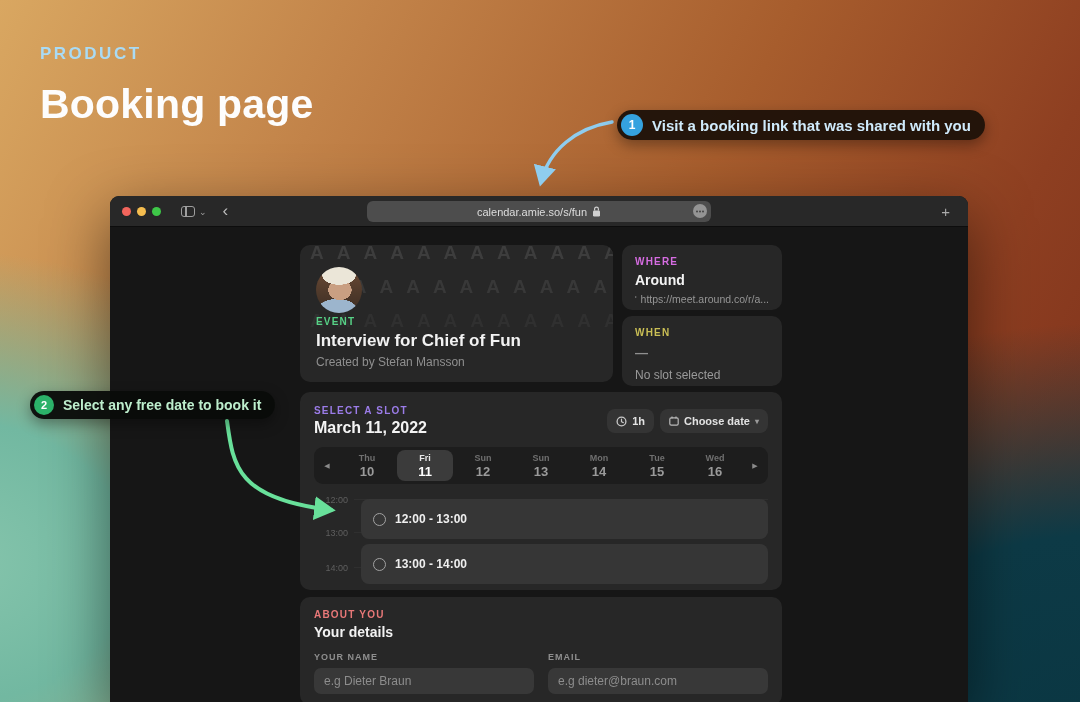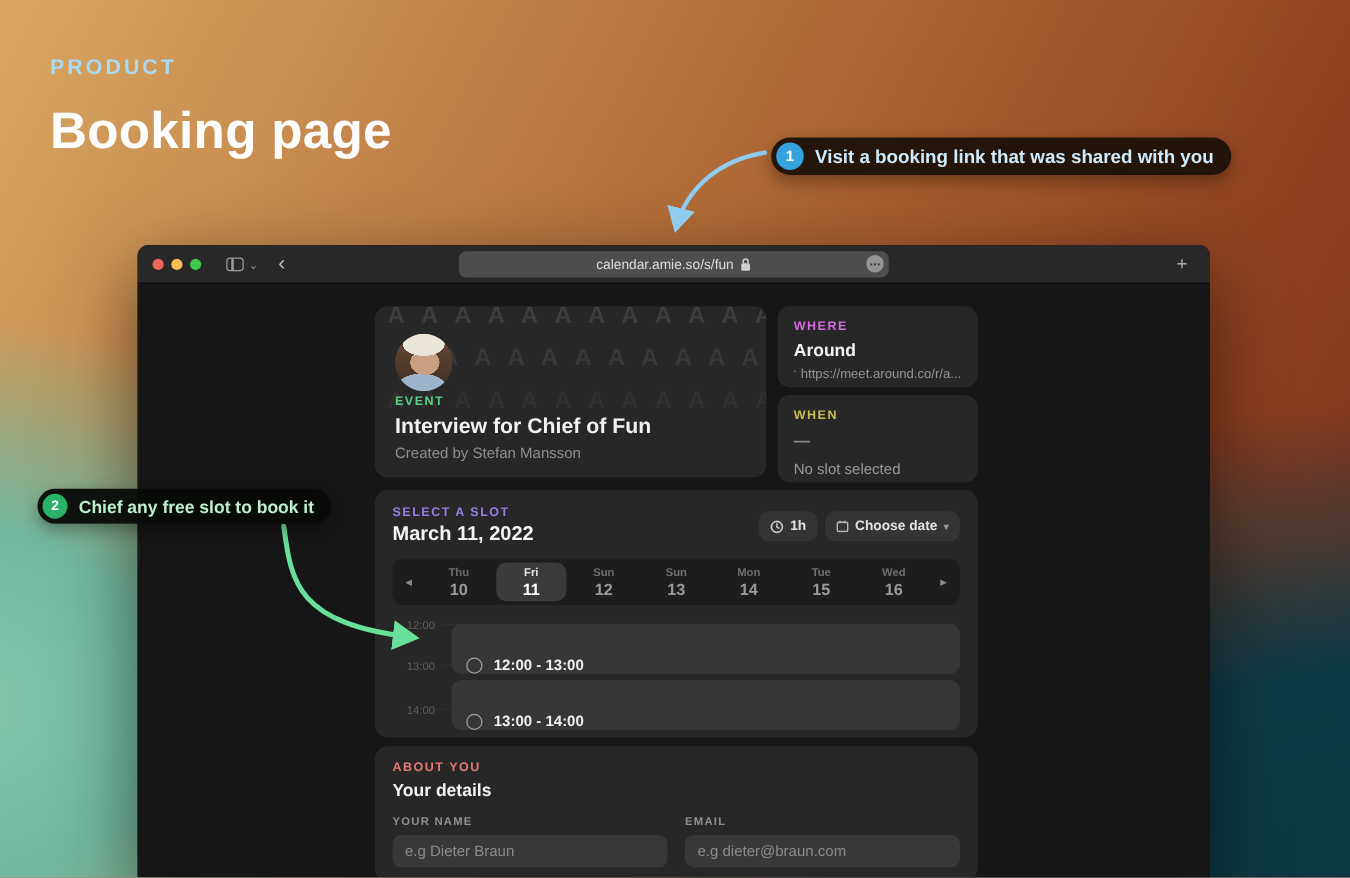--- a/index.html
+++ b/index.html
@@ -130,21 +130,21 @@
   .day-cell .dn{ font-size:13px; color:#9a9a9a; font-weight:700; }
   .day-cell.selected{ background:#3b3b3b; }
   .day-cell.selected .wd{ color:#e6e6e6; }
   .day-cell.selected .dn{ color:#ffffff; }
 
   .timegrid{ position:relative; margin-top:15px; height:100px; }
   .hourline{ position:absolute; left:40px; right:0; height:1px; background:#2f2f2f; }
   .time-label{ position:absolute; left:0; width:34px; text-align:right; font-size:9px; color:#5f5f5f; }
   .slots{ position:absolute; left:47px; right:0; top:0; }
   .slot-row{ position:relative; height:40px; background:#363636; border-radius:8px; margin-bottom:5px;
-             display:flex; align-items:flex-end; gap:9px; padding:0 12px; }
+             display:flex; align-items:center; gap:9px; padding:0 12px; }
   .radio{ width:13px; height:13px; border:1.5px solid #a2a2a2; border-radius:50%; flex:none; }
   .slot-row .slot-text{ color:#efefef; font-size:12px; font-weight:700; }
 
   
   .about-card{ width:482px; height:108px; padding:12px 14px; }
   .about-title{ margin-top:4px; font-size:14px; font-weight:700; color:#f2f2f2; }
   .fields{ display:flex; gap:14px; margin-top:12px;justify-content:center; }
   .field{ flex:1; }
   .field-label{ font-size:9px; font-weight:700; letter-spacing:1px; color:#8f8f8f; }
   .field input{
@@ -343,16 +343,16 @@
             </div>
           </div>
         </div>
 
       </div>
     </div>
   </div>
 
   <div class="callout callout-2">
     <span class="badge">2</span>
-    <span class="callout-text">Chief any free slot to book it</span>
+    <span class="callout-text">Select any free date to book it</span>
   </div>
 
 </div>
 
 </body></html>

